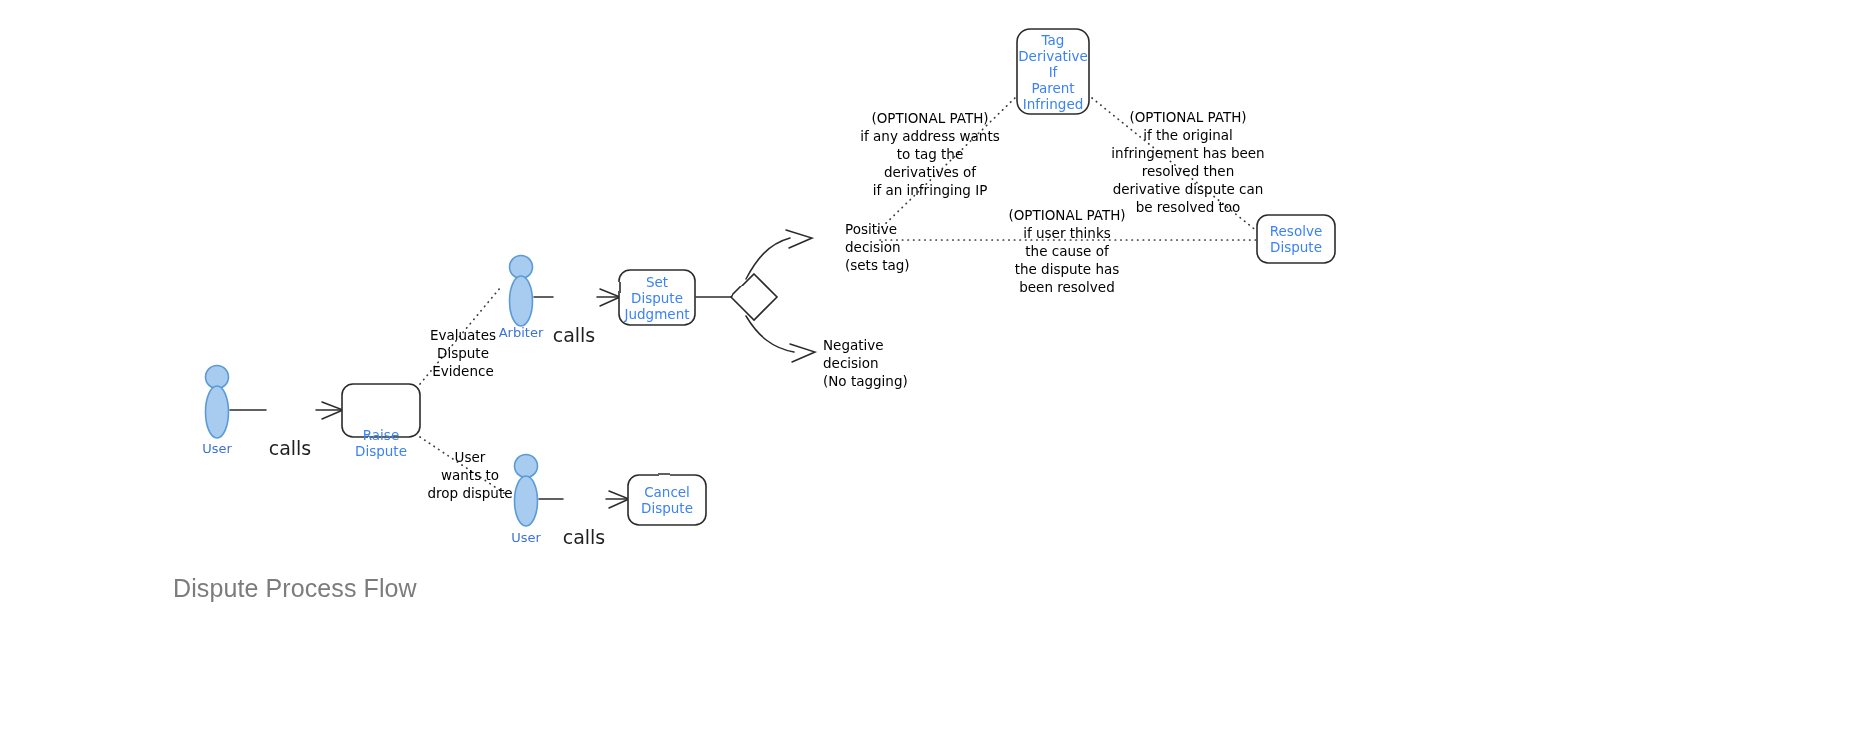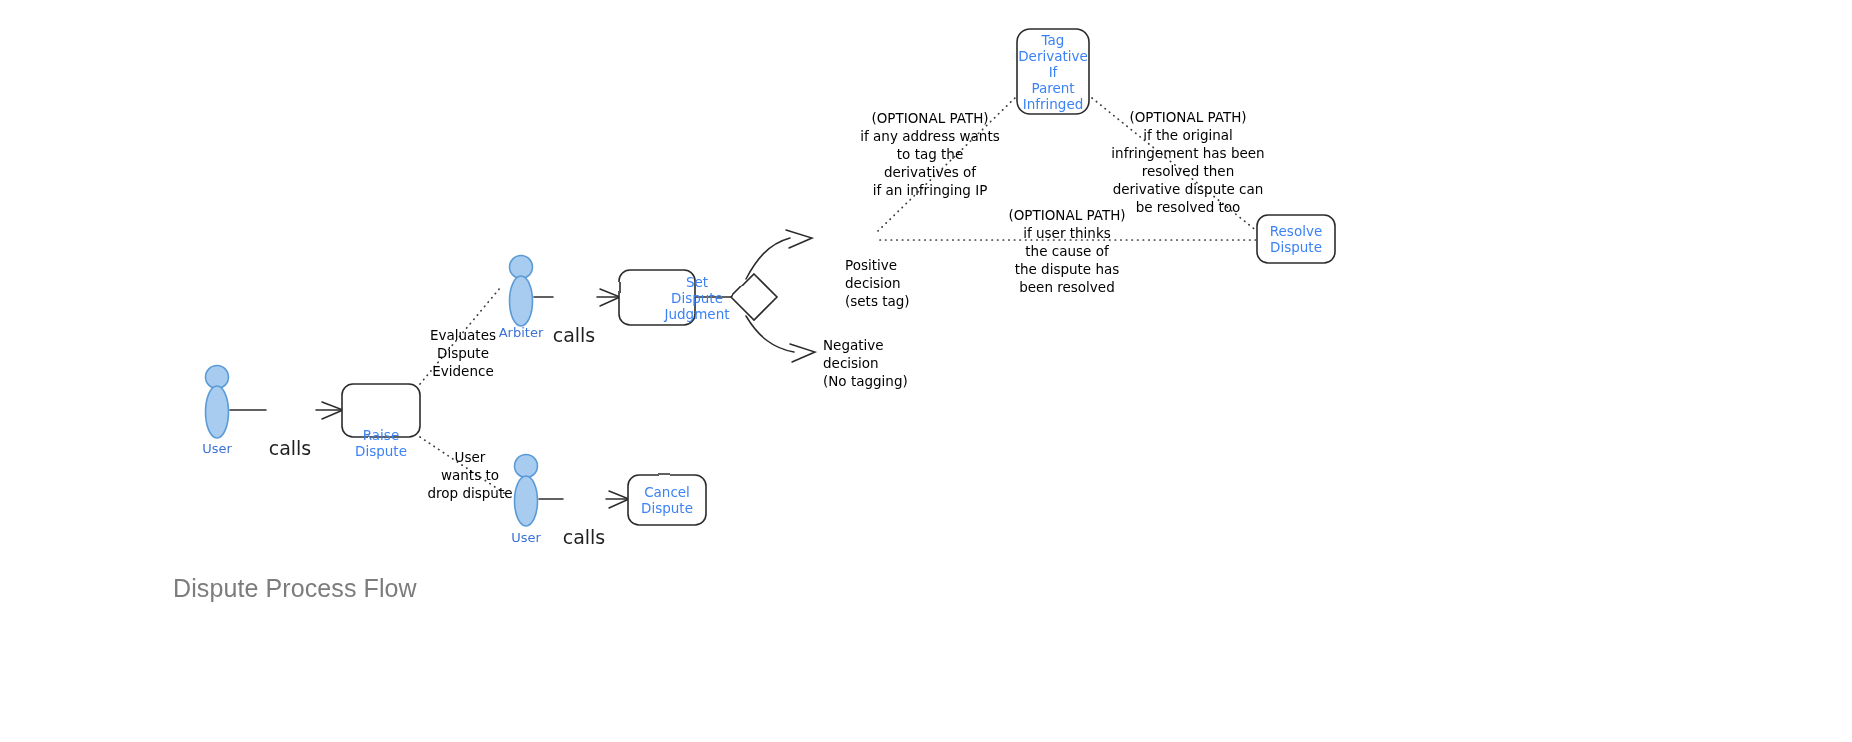--- a/index.html
+++ b/index.html
@@ -149,21 +149,21 @@
     <rect x="619" y="270" width="76" height="55" rx="11"></rect>
     <rect x="628" y="475" width="78" height="50" rx="11"></rect>
     <rect x="1017" y="29" width="72" height="85" rx="13"></rect>
     <rect x="1257" y="215" width="78" height="48" rx="11"></rect>
     <polygon points="754,274 777,297 754,320 731,297"></polygon>
   </g>
 </svg>
 
 <div class="node-text" style="left:381px; top:411px;margin-top:32px;">Raise
 Dispute</div>
-<div class="node-text" style="left:657px; top:298px;margin-left:40px;">Set
+<div class="node-text" style="left:657px; top:298px;">Set
 Dispute
 Judgment</div>
 <div class="node-text" style="left:667px; top:500px;">Cancel
 Dispute</div>
 <div class="node-text" style="left:1053px; top:72px;">Tag
 Derivative
 If
 Parent
 Infringed</div>
 <div class="node-text" style="left:1296px; top:239px;">Resolve
@@ -183,21 +183,21 @@
 <div class="edge-label" style="left:290px; top:411px;">calls</div>
 <div class="edge-label" style="left:574px; top:298px;">calls</div>
 <div class="edge-label" style="left:584px; top:500px;">calls</div>
 
 <div class="note" style="left:463px; top:326px;">Evaluates
 Dispute
 Evidence</div>
 <div class="note" style="left:470px; top:448px;">User
 wants to
 drop dispute</div>
-<div class="note" style="left:845px; top:220px; text-align:left; transform:none;margin-top:36px;">Positive
+<div class="note" style="left:845px; top:220px; text-align:left; transform:none;">Positive
 decision
 (sets tag)</div>
 <div class="note" style="left:823px; top:336px; text-align:left; transform:none;">Negative
 decision
 (No tagging)</div>
 <div class="note" style="left:930px; top:109px;">(OPTIONAL PATH)
 if any address wants
 to tag the
 derivatives of
 if an infringing IP</div>

